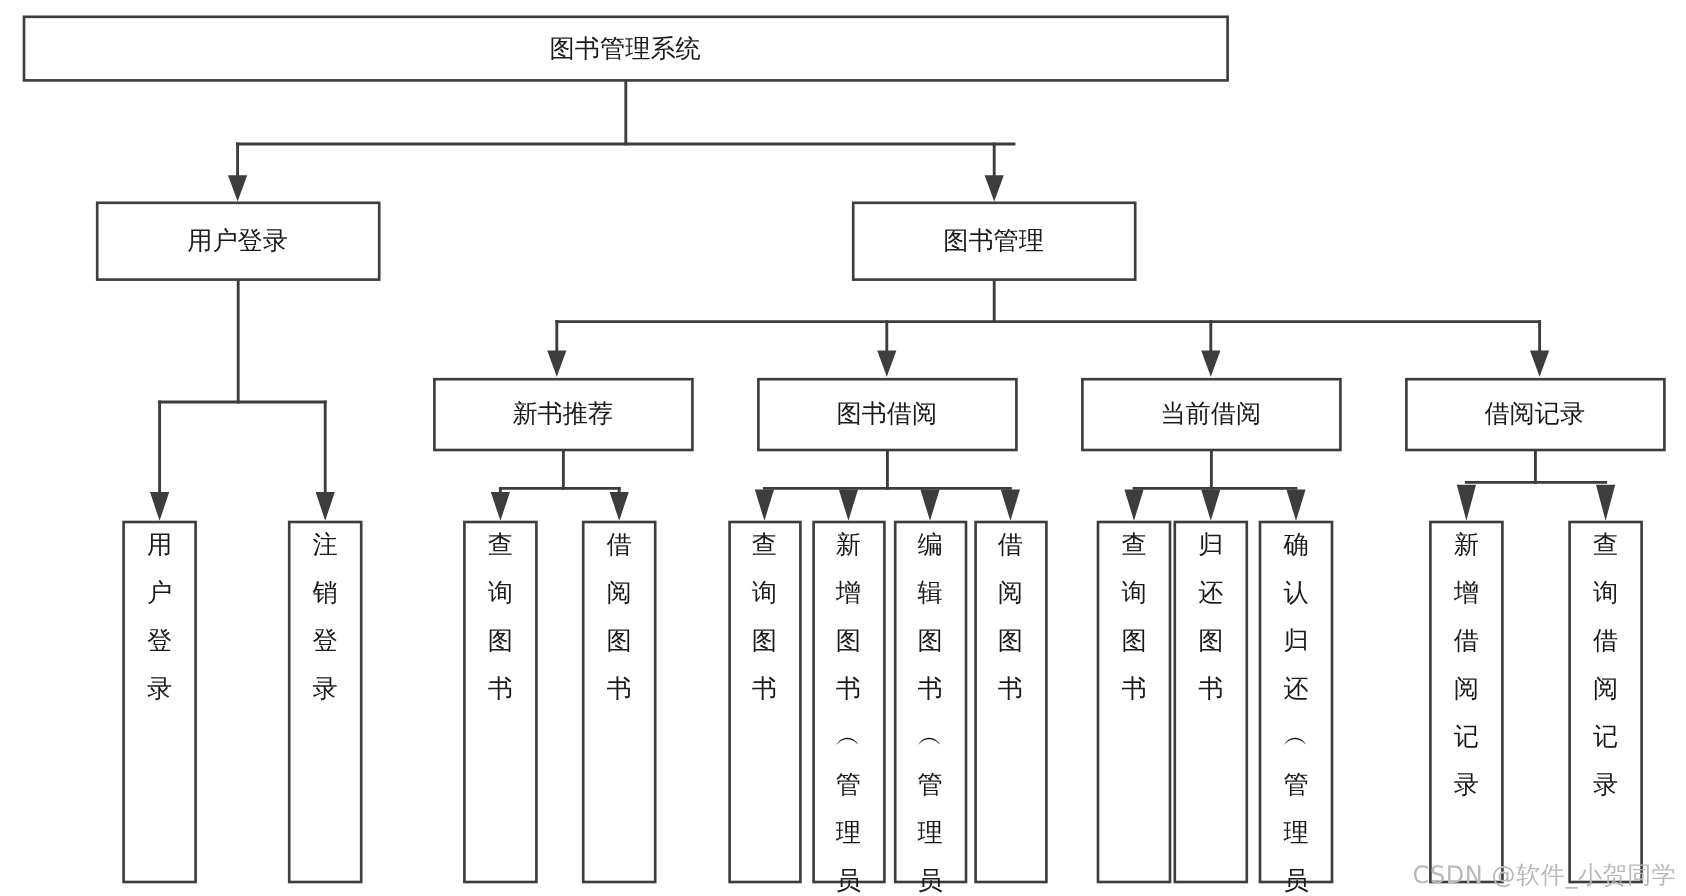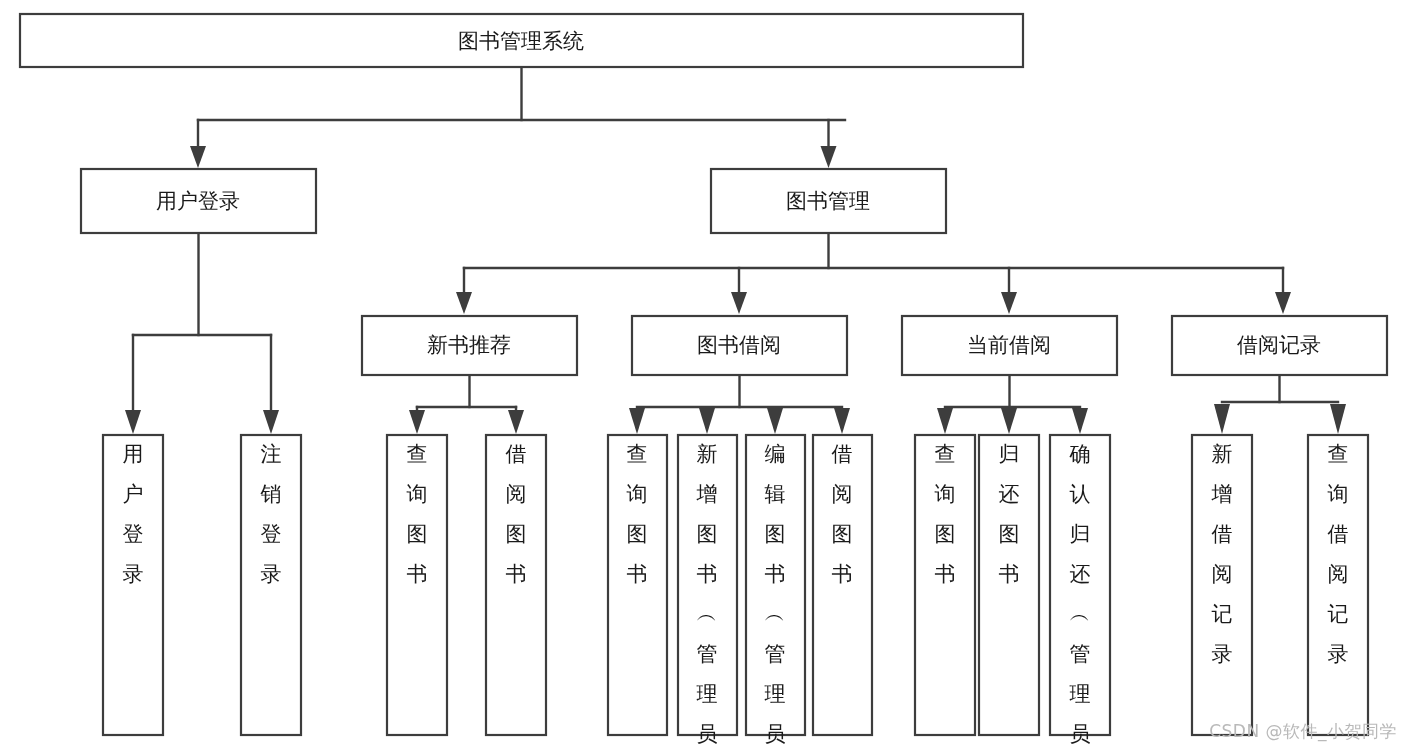--- a/index.html
+++ b/index.html
@@ -57,21 +57,21 @@
     fill: #1a1a1a;
     text-anchor: middle;
     dominant-baseline: middle;
     white-space: pre;
   }
   .watermark-text {
     position: absolute;
     right: 8px;
     bottom: 4px;
     font-family: "DejaVu Sans", "Liberation Sans", sans-serif;
-    font-size: 17px;
+    font-size: 20px;
     color: #b9b9b9;
     letter-spacing: 0.5px;
     user-select: none;
     white-space: nowrap;
   }
 </style>
 </head>
 <body>
 
 <div id="diagram-root">

